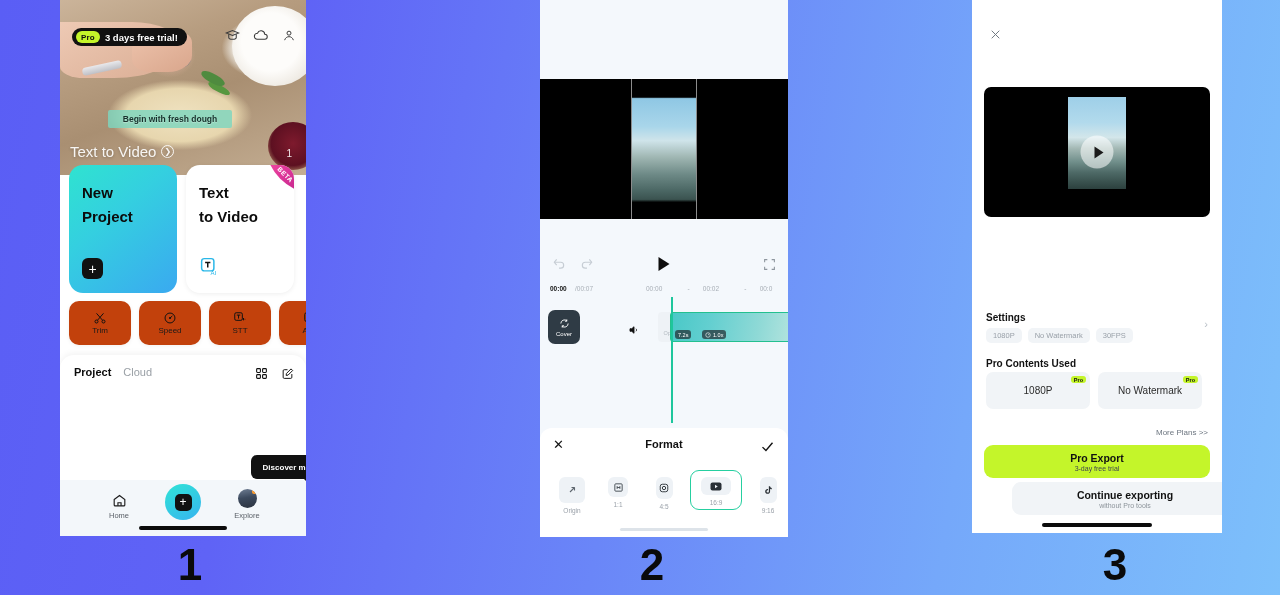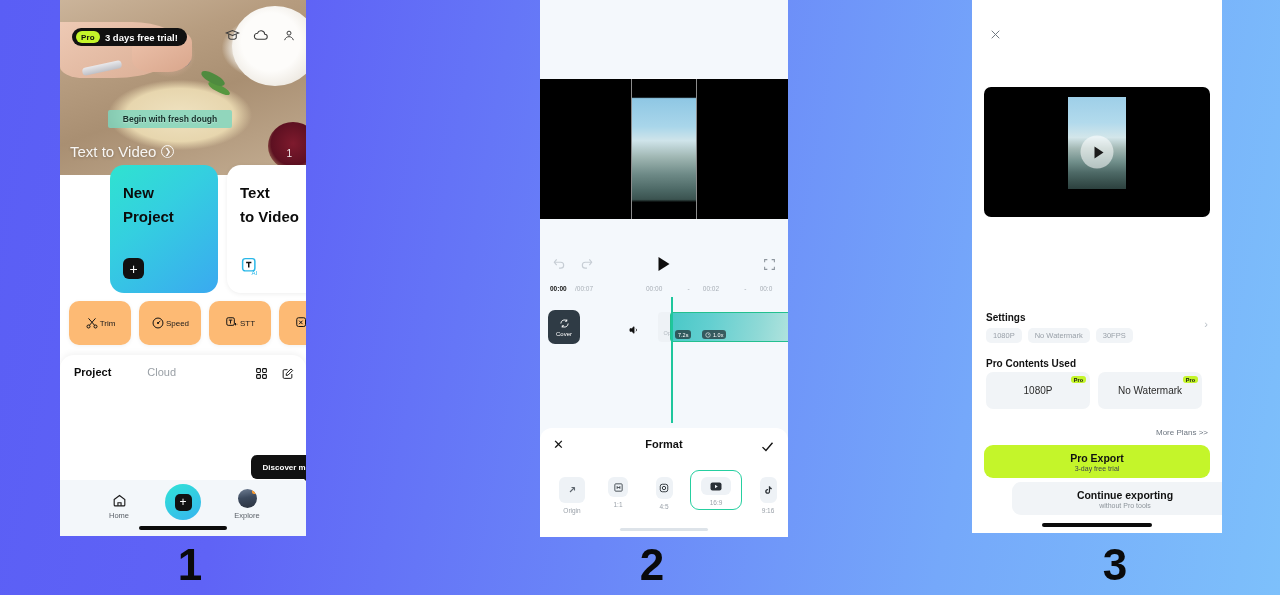--- a/index.html
+++ b/index.html
@@ -110,21 +110,21 @@
   .p1-hero-num {
     position: absolute; right: 14px; top: 148px;
     color: rgba(255,255,255,.9); font-size: 10px;
   }
 
   .p1-cards { position: absolute; left: 9px; top: 165px; display: flex; gap: 9px; }
   .p1-card {
     width: 108px; height: 128px; border-radius: 14px; position: relative; overflow: hidden;
     padding: 16px 0 0 13px;
   }
-  .p1-card.new { background: linear-gradient(140deg,#2fe3d0 0%, #34cfe0 40%, #3aa9f0 100%); margin-left: 41px; }
+  .p1-card.new { background: linear-gradient(140deg,#2fe3d0 0%, #34cfe0 40%, #3aa9f0 100%); }
   .p1-card.t2v { background: #fff; box-shadow: 0 1px 5px rgba(0,0,0,.07); }
   .p1-card .ctitle { font-size: 15px; font-weight: bold; color: #0c0c0c; line-height: 24px; }
   .p1-card .plusbtn {
     position: absolute; left: 13px; bottom: 14px; width: 21px; height: 21px;
     background: #111; border-radius: 6px; color: #fff;
     display: flex; align-items: center; justify-content: center; font-size: 14px; line-height: 1;
   }
   .p1-card .t2vicon { position: absolute; left: 13px; bottom: 12px; }
   .beta-ribbon {
     position: absolute; right: -1px; top: -1px; width: 36px; height: 36px; overflow: hidden;
@@ -135,36 +135,36 @@
     border-radius: 0 0 0 100%;
   }
   .beta-ribbon span {
     position: absolute; right: 0px; top: 7px; z-index: 2;
     transform: rotate(45deg); color: #fff; font-size: 6.5px; font-weight: bold;
     letter-spacing: .4px;
   }
 
   .p1-tools { position: absolute; left: 9px; top: 301px; display: flex; gap: 8px; }
   .p1-tool {
-    width: 62px; height: 44px; background: #fdba74; border-radius: 10px;
-    display: flex; flex-direction: row; align-items: center; justify-content: center; gap: 1px;
+    width: 62px; height: 44px; background: #c2410c; border-radius: 10px;
+    display: flex; flex-direction: column; align-items: center; justify-content: center; gap: 1px;
     box-shadow: 0 1px 4px rgba(0,0,0,.06);
   }
   .p1-tool .tlabel { font-size: 8px; color: #1a1a1a; }
 
   .p1-panel {
     position: absolute; left: 0; top: 355px; width: 246px; height: 181px;
     background: #fff; border-radius: 14px 14px 0 0; box-shadow: 0 -2px 6px rgba(0,0,0,.05);
   }
   .p1-panel-head {
     position: absolute; left: 14px; top: 11px; display: flex; align-items: baseline; gap: 12px;
   }
   .p1-panel-head .tab { font-size: 11px; }
   .p1-panel-head .tab.active { font-weight: bold; color: #0c0c0c; }
-  .p1-panel-head .tab.inactive { color: #9aa0a6; margin-left: 24px; }
+  .p1-panel-head .tab.inactive { color: #9aa0a6; }
   .p1-panel-icons { position: absolute; right: 12px; top: 11px; display: flex; gap: 13px; }
 
   .p1-empty { position: absolute; left: 0; top: 42px; width: 246px; text-align: center; }
   .p1-empty .emptytext { font-size: 8.5px; color: #b5bcc4; margin-top: 8px; }
   .folder { position: relative; width: 46px; height: 38px; margin: 0 auto; }
   .folder .back {
     position: absolute; left: 0; bottom: 0; width: 46px; height: 30px;
     background: #eef1f4; border-radius: 4px 4px 5px 5px;
   }
   .folder .doc {

